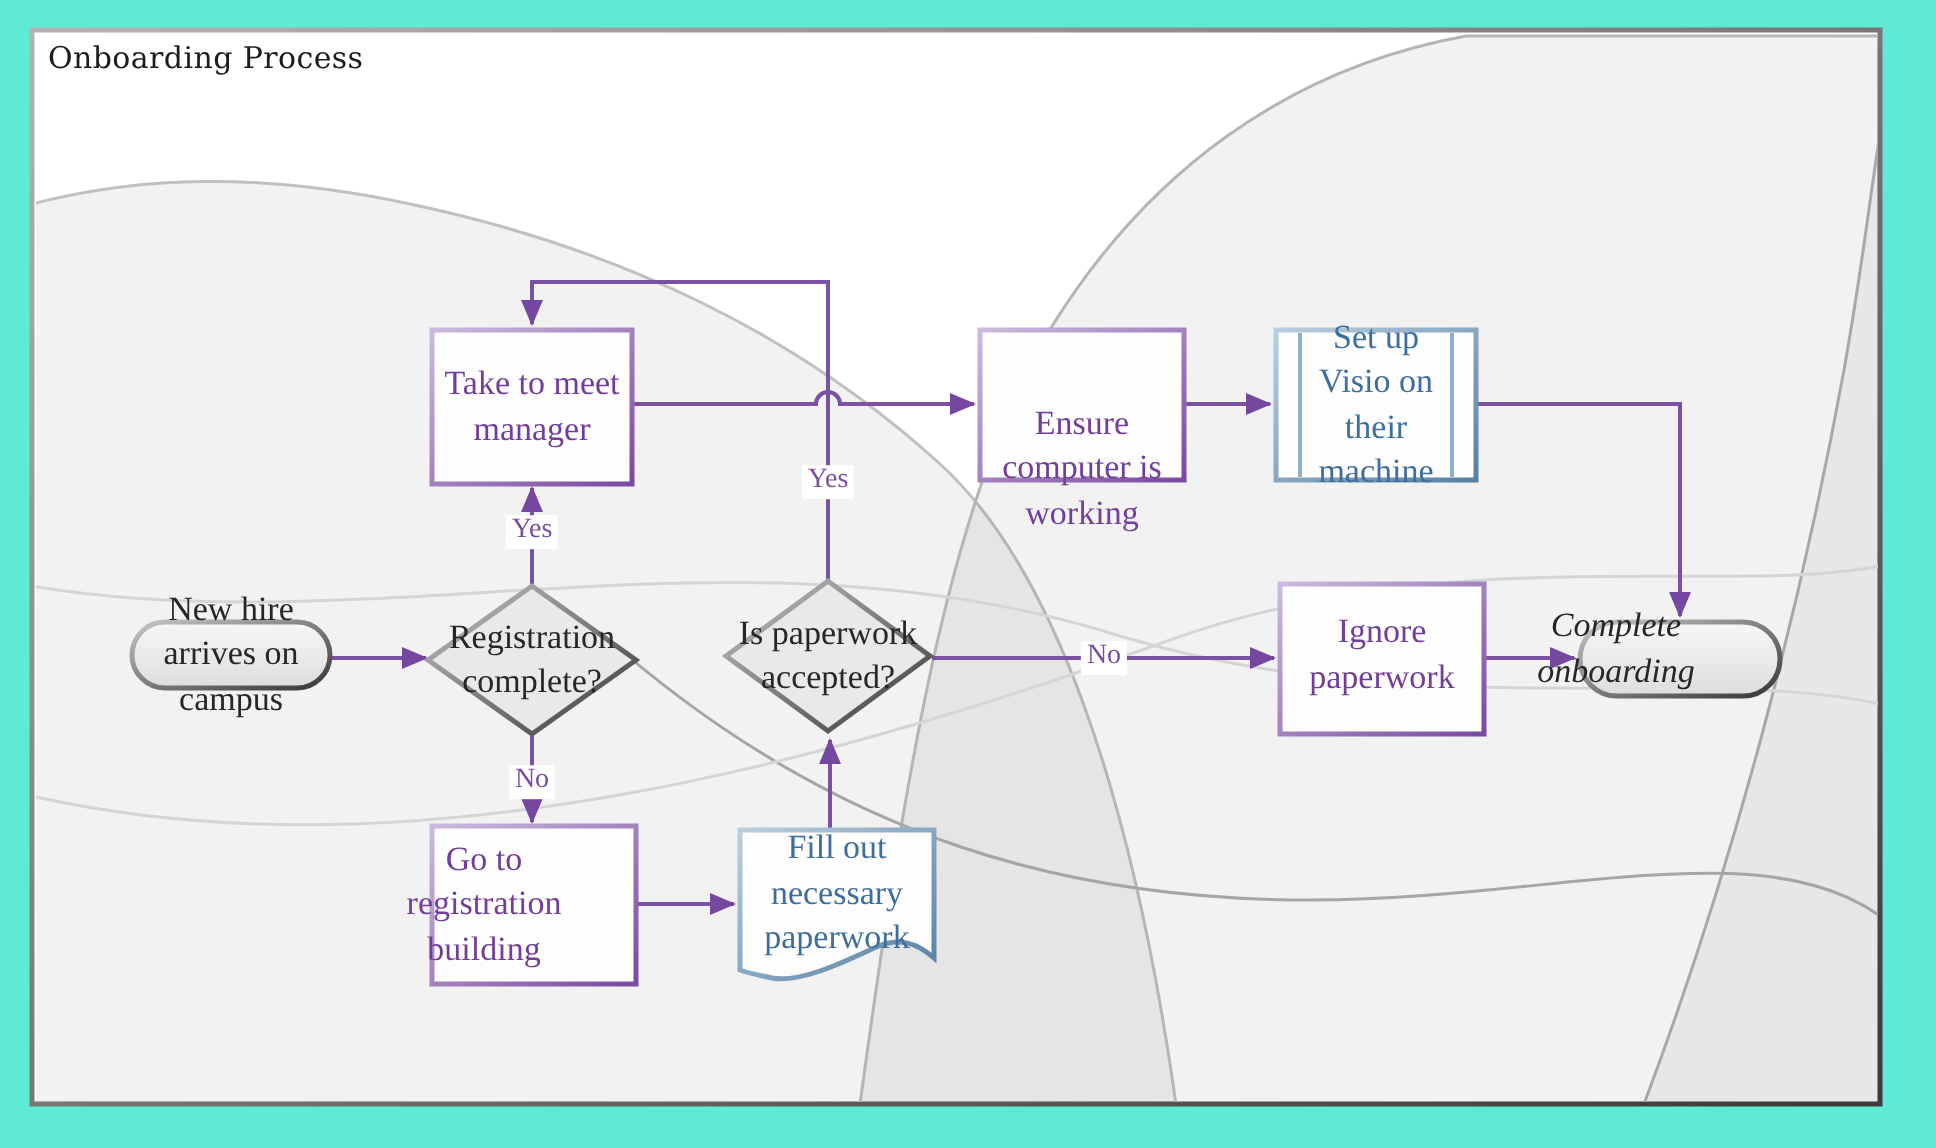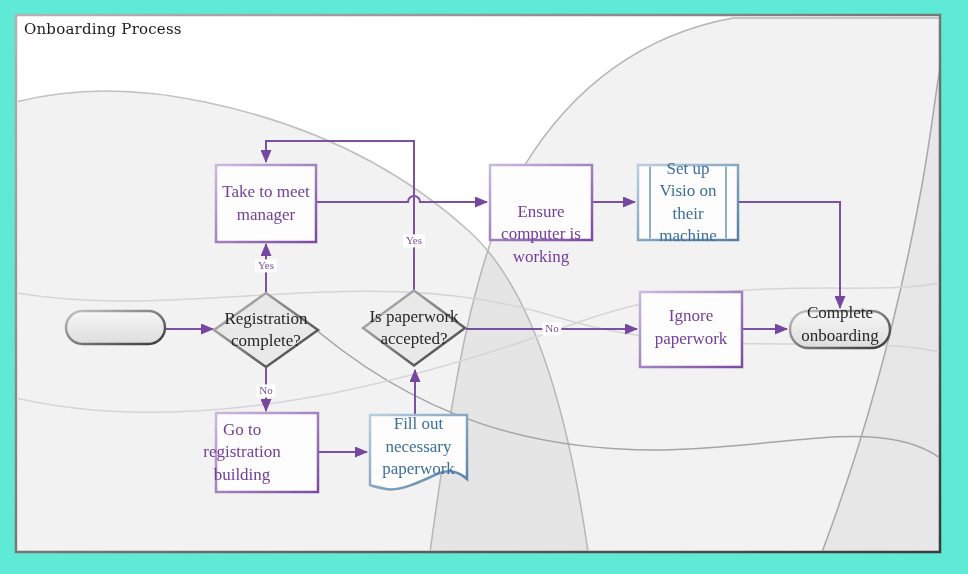--- a/index.html
+++ b/index.html
@@ -14,21 +14,21 @@
   }
   .label{
     position:absolute;display:flex;align-items:center;justify-content:center;
     text-align:center;font-size:17px;line-height:1.32;pointer-events:none;border-radius:15px;
   }
   .label.gray{color:#262626;}
   .label.purple{color:#733e99;}
   .label.blue{color:#3e6e9b;}
   .edge-label{
     position:absolute;transform:translate(-50%,-50%);background:#ffffff;
-    padding:0 3px;font-size:11px;color:#7a4fa0;pointer-events:none;line-height:1.2;
+    padding:0 3px;font-size:14px;color:#7a4fa0;pointer-events:none;line-height:1.2;
   }
 </style>
 </head>
 <body>
 
 <div class="stage">
 
   <svg width="968" height="574" viewBox="0 0 968 574">
     <defs>
       <linearGradient id="gradFrame" x1="0" y1="0" x2="1" y2="1">
@@ -95,28 +95,29 @@
       <rect x="638" y="165" width="100" height="75" fill="#fdfdfe" stroke="url(#gradBlue)" stroke-width="2.5"></rect>
       <line x1="650" y1="166.5" x2="650" y2="238.5" stroke="#8fb0c8" stroke-width="2"></line>
       <line x1="726" y1="166.5" x2="726" y2="238.5" stroke="#8fb0c8" stroke-width="2"></line>
     </g>
     <rect x="640" y="292" width="102" height="75" fill="#fdfdfe" stroke="url(#gradPurple)" stroke-width="2.5"></rect>
     <rect x="790" y="311" width="100" height="37" rx="18.5" fill="url(#gradPillFill)" stroke="url(#gradGray)" stroke-width="2.5"></rect>
   </svg>
 
   <div class="page-title">Onboarding Process</div>
 
+  <div class="label gray" style="left:68px;  top:312px; width:95px;  height:31px;">New hire arrives on campus</div>
   <div class="label gray" style="left:216px; top:301px; width:100px; height:58px;">Registration complete?</div>
   <div class="label purple" style="left:218px; top:167px; width:96px;  height:73px;">Take to meet manager</div>
   <div class="label purple" style="left:202px; top:415px; width:80px;  height:75px;">Go to registration building</div>
   <div class="label gray" style="left:364px; top:299px; width:100px; height:58px;">Is paperwork accepted?</div>
   <div class="label blue" style="left:373px; top:418px; width:91px;  height:58px;">Fill out necessary paperwork</div>
   <div class="label purple" style="left:492px; top:167px; width:98px;  height:71px;margin-top:32px;">Ensure computer is working</div>
   <div class="label blue" style="left:652px; top:167px; width:72px;  height:71px;">Set up Visio on their machine</div>
   <div class="label purple" style="left:642px; top:294px; width:98px;  height:67px;">Ignore paperwork</div>
-  <div class="label gray" style="left:792px; top:312px; width:96px;  height:25px;">Complete onboarding</div>
+  <div class="label gray" style="left:760px; top:312px; width:96px;  height:25px;font-style:italic;">Complete onboarding</div>
 
   <div class="edge-label" style="left:266px; top:266px;">Yes</div>
   <div class="edge-label" style="left:266px; top:391px;">No</div>
   <div class="edge-label" style="left:414px; top:241px;">Yes</div>
   <div class="edge-label" style="left:552px; top:329px;">No</div>
 
 </div>
 
 </body></html>

